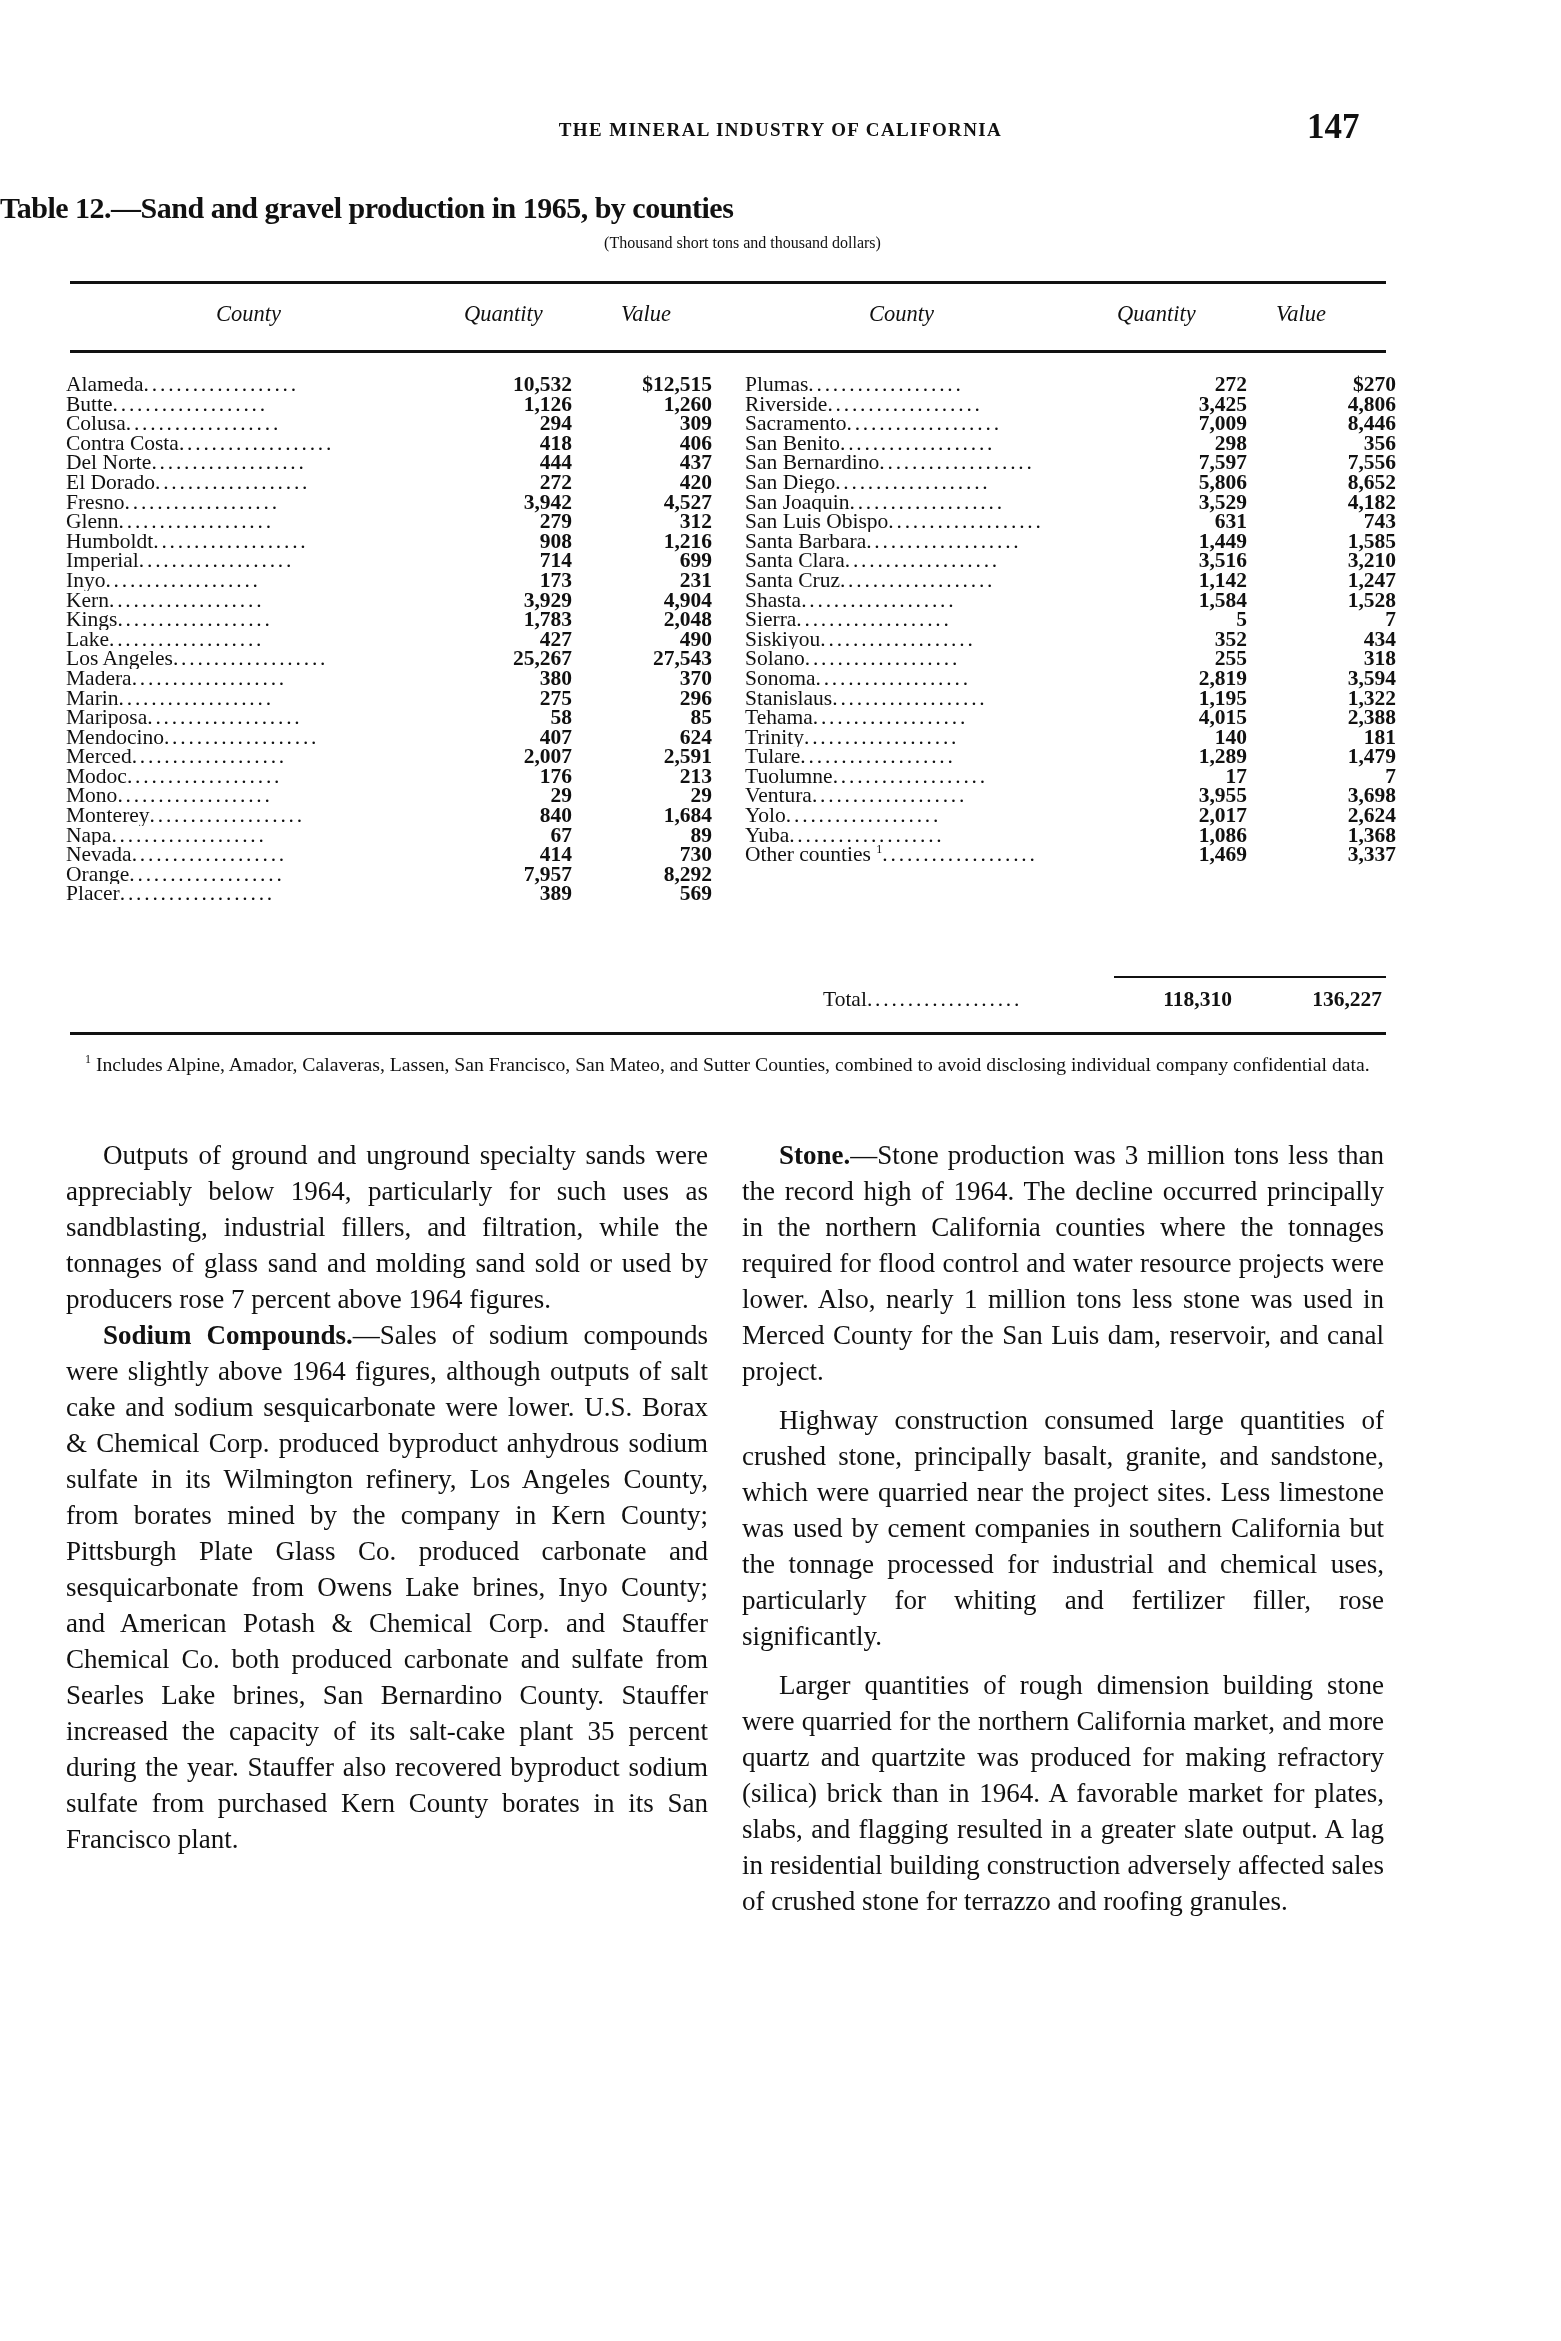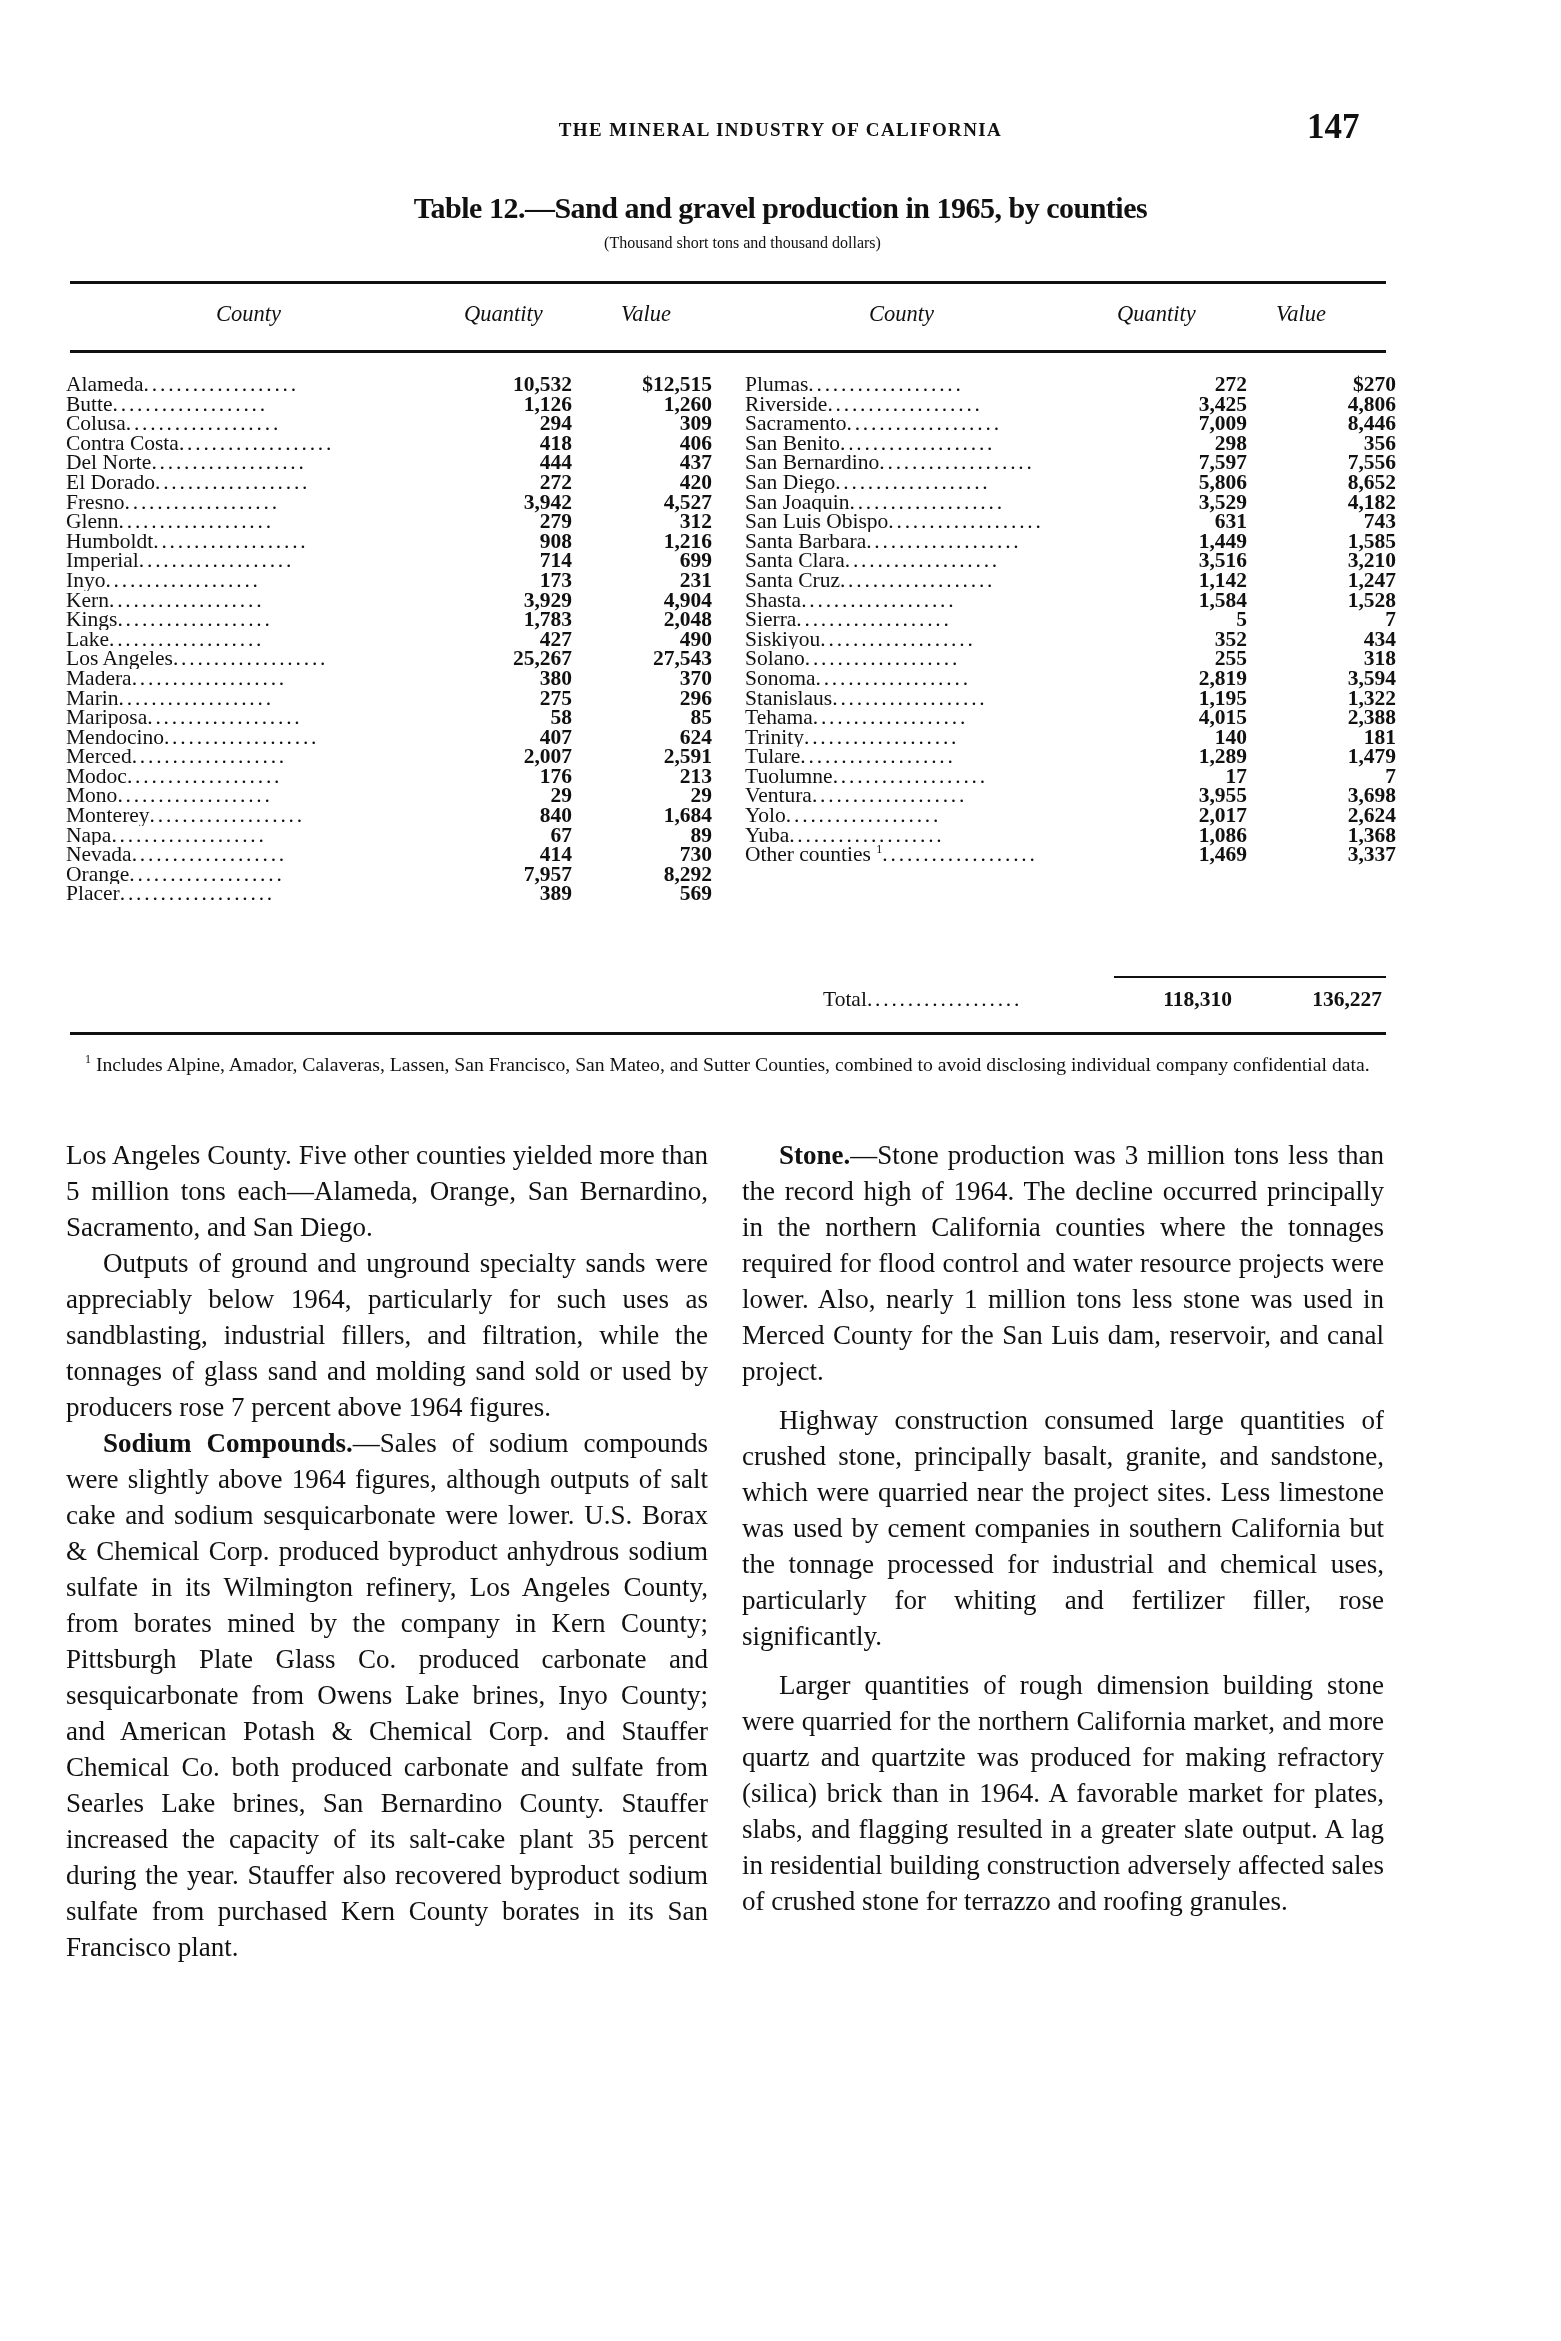--- a/index.html
+++ b/index.html
@@ -2,21 +2,21 @@
 <html style="font-size:7.5px"><head>
 <meta charset="utf-8">
 <style>
   html, body { margin: 0; padding: 0; background: #ffffff; }
   body { width: 1561px; height: 2527px; position: relative; overflow: hidden;
          font-family: "DejaVu Serif", "Liberation Serif", serif; color: #111; }
   .abs { position: absolute; }
   .running-head { left: 0; width: 1561px; top: 119px; text-align: center;
     font-family: "Liberation Serif", serif; font-weight: bold; font-size: 19px; letter-spacing: 1.4px; }
   .page-num { left: 1307px; top: 107px; font-family: "Liberation Serif", serif; font-weight: bold; font-size: 35px; }
-  .table-title { left: 0; width: 1561px; top: 191px; text-align: center;
+  .table-title { left: 0; width: 1561px; top: 191px; text-align: left;
     font-family: "Liberation Serif", serif; font-weight: bold; font-size: 30px; letter-spacing: -0.5px; }
   .table-sub { left: 0; width: 1485px; top: 234px; text-align: center;
     font-family: "Liberation Serif", serif; font-size: 16px; }
   .rule { height: 2.8px; background: #111; }
   .rule-thin { height: 1.9px; background: #111; }
   .th { font-family: "Liberation Serif", serif; font-size: 22.5px; top: 301px; font-style: italic; }
   .col { position: absolute; top: 375px; }
   .row { height: 19.6px; line-height: 19.6px; font-family: "Liberation Serif", serif; font-size: 21.5px;
          position: relative; white-space: nowrap; }
   .cname { position: absolute; left: 0; overflow: hidden; }
@@ -333,21 +333,20 @@
 </div>
 
 <div class="abs rule" style="left:70px; width:1316px; top:1032px;"></div>
 
 <div class="abs footnote">
   <span class="sup">1</span>
   <span>Includes Alpine, Amador, Calaveras, Lassen, San Francisco, San Mateo, and Sutter Counties, combined to avoid disclosing individual company confidential data.</span>
 </div>
 
 <div class="abs body-col" style="left:66px;" id="body-left">
-    <p><span>Los Angeles County.  Five other counties yielded more than 5 million tons each—Alameda, Orange, San Bernardino, Sacramento, and San Diego.</span></p>
     <p class="ind"><span>Outputs of ground and unground specialty sands were appreciably below 1964, particularly for such uses as sandblasting, industrial fillers, and filtration, while the tonnages of glass sand and molding sand sold or used by producers rose 7 percent above 1964 figures.</span></p>
     <p class="ind"><b>Sodium Compounds.</b><span>—Sales of sodium compounds were slightly above 1964 figures, although outputs of salt cake and sodium sesquicarbonate were lower.  U.S. Borax &amp; Chemical Corp. produced byproduct anhydrous sodium sulfate in its Wilmington refinery, Los Angeles County, from borates mined by the company in Kern County; Pittsburgh Plate Glass Co. produced carbonate and sesquicarbonate from Owens Lake brines, Inyo County; and American Potash &amp; Chemical Corp. and Stauffer Chemical Co. both produced carbonate and sulfate from Searles Lake brines, San Bernardino County.  Stauffer increased the capacity of its salt-cake plant 35 percent during the year.  Stauffer also recovered byproduct sodium sulfate from purchased Kern County borates in its San Francisco plant.</span></p>
   </div>
 <div class="abs body-col" style="left:742px;" id="body-right">
     <p class="ind"><b>Stone.</b><span>—Stone production was 3 million tons less than the record high of 1964. The decline occurred principally in the northern California counties where the tonnages required for flood control and water resource projects were lower.  Also, nearly 1 million tons less stone was used in Merced County for the San Luis dam, reservoir, and canal project.</span></p>
     <p class="ind gap"><span>Highway construction consumed large quantities of crushed stone, principally basalt, granite, and sandstone, which were quarried near the project sites.  Less limestone was used by cement companies in southern California but the tonnage processed for industrial and chemical uses, particularly for whiting and fertilizer filler, rose significantly.</span></p>
     <p class="ind gap"><span>Larger quantities of rough dimension building stone were quarried for the northern California market, and more quartz and quartzite was produced for making refractory (silica) brick than in 1964.  A favorable market for plates, slabs, and flagging resulted in a greater slate output. A lag in residential building construction adversely affected sales of crushed stone for terrazzo and roofing granules.</span></p>
   </div>
 
 

